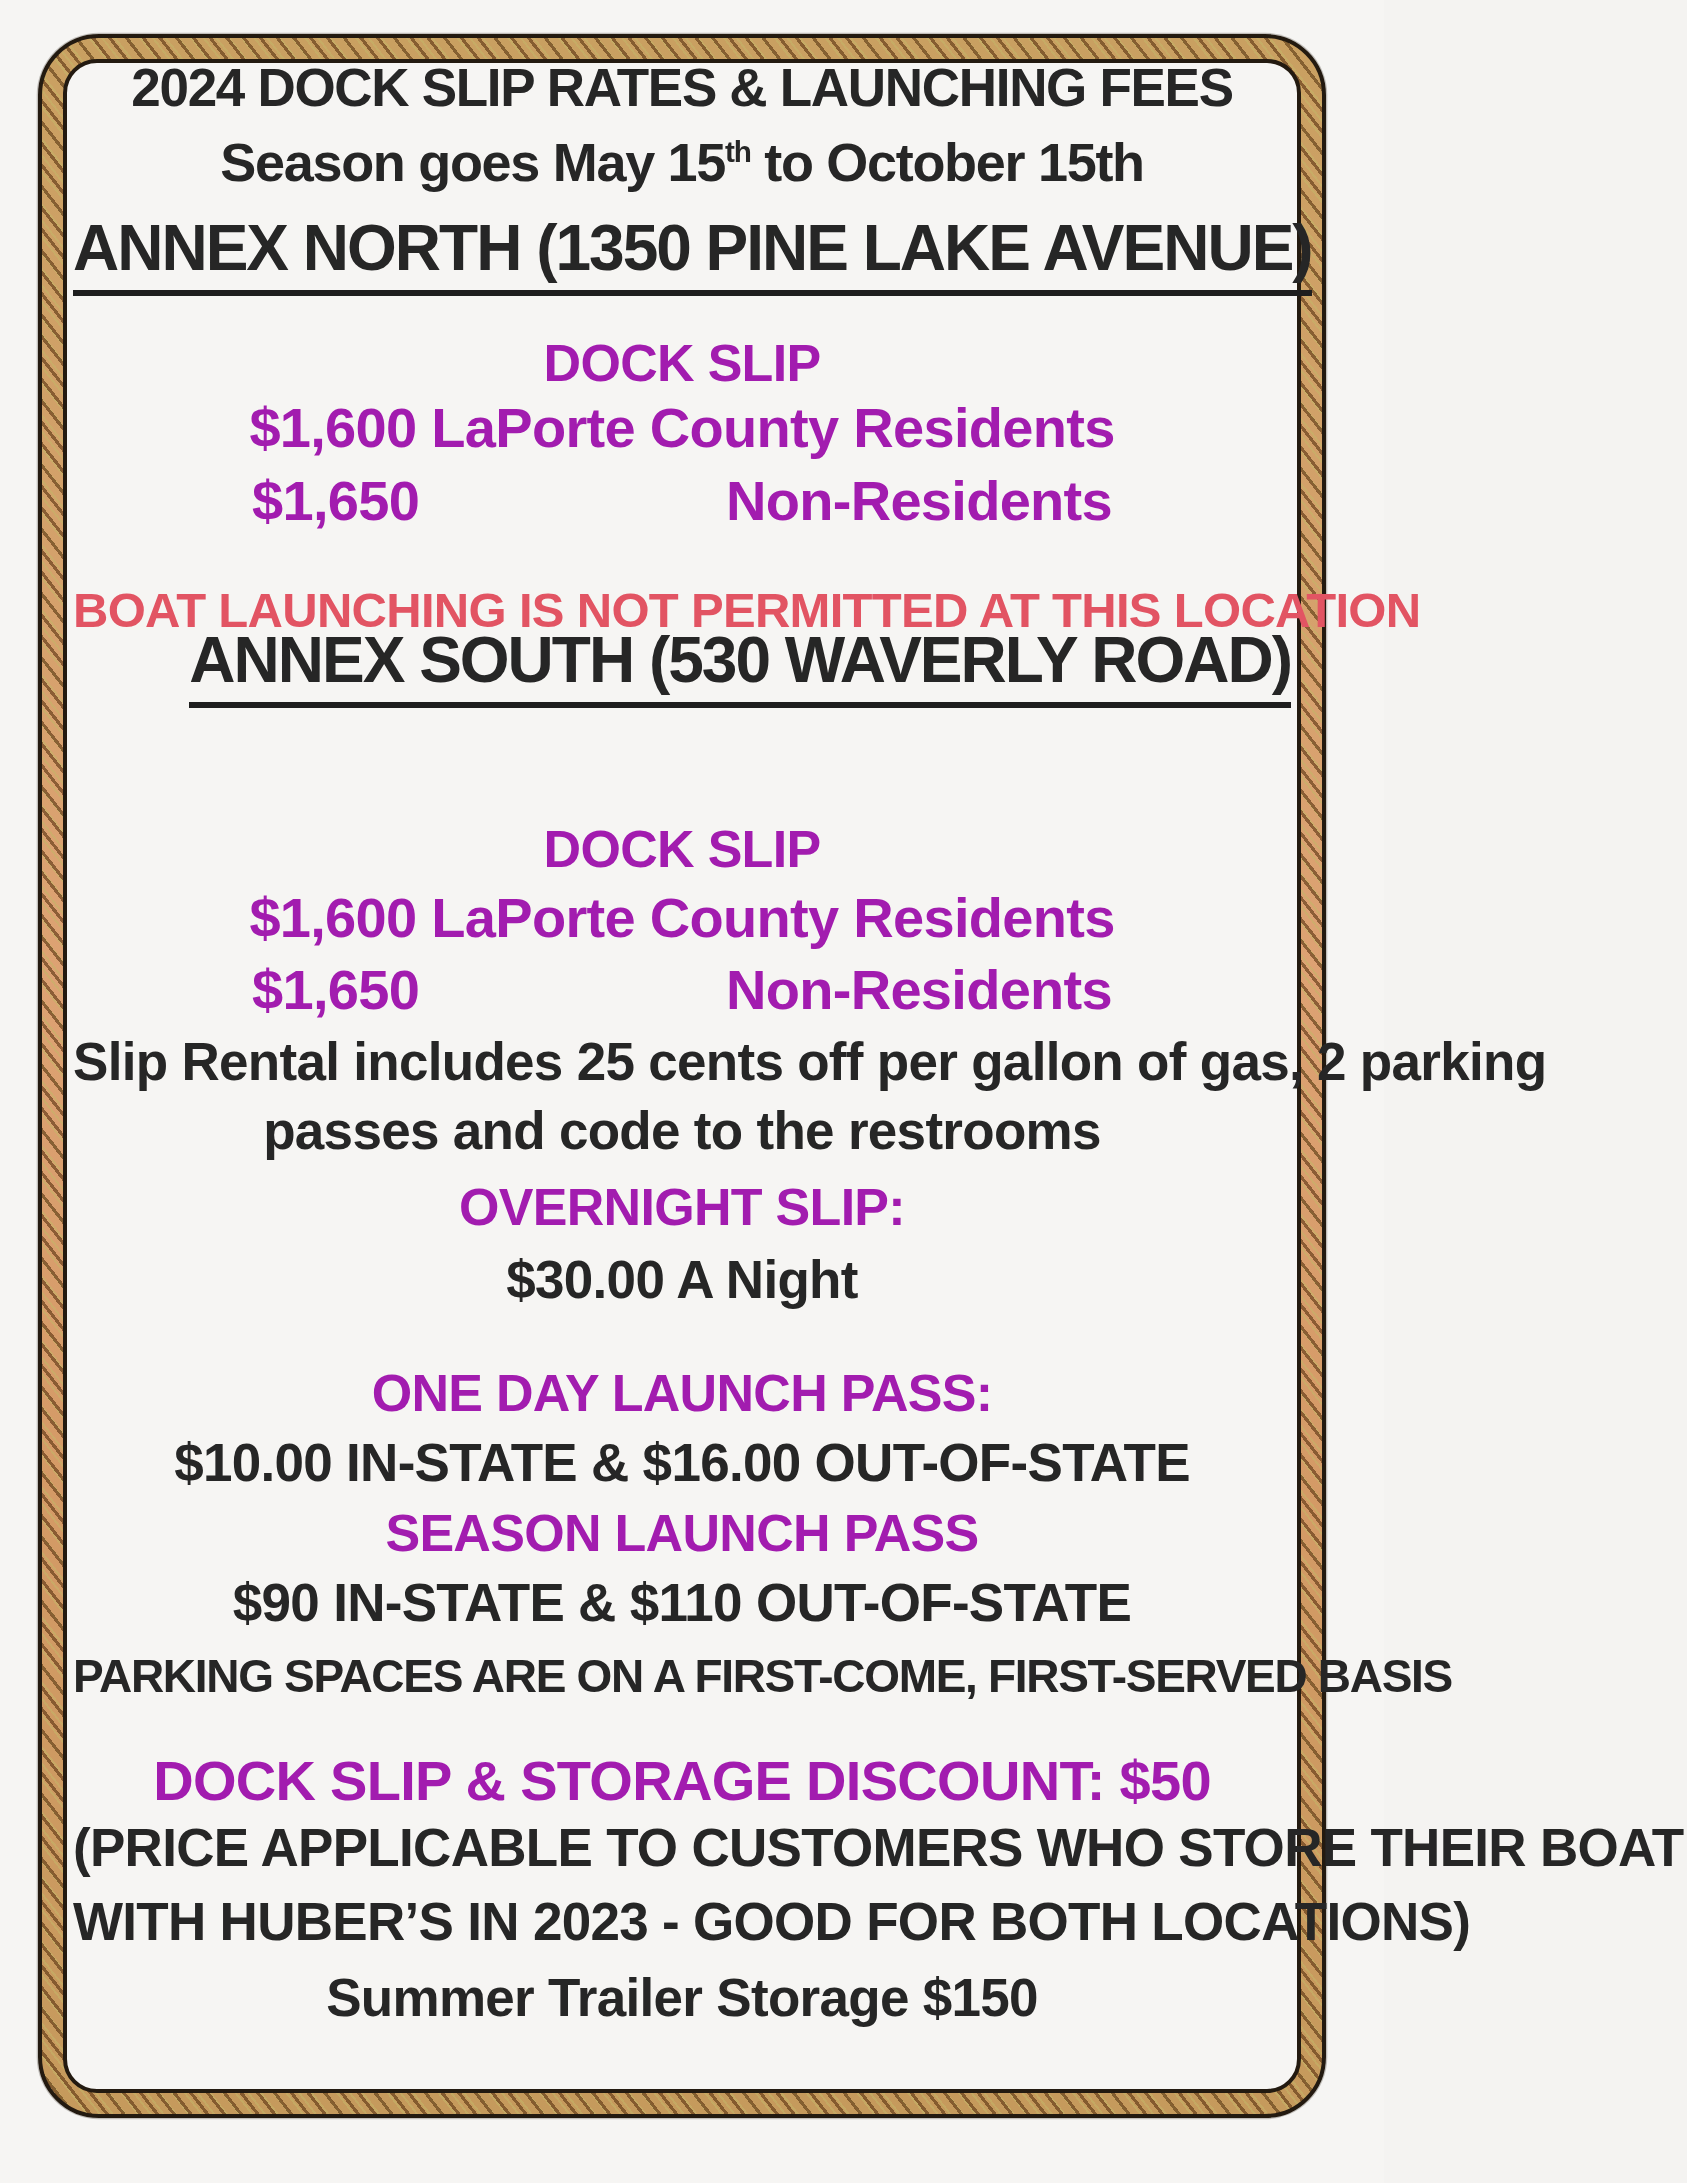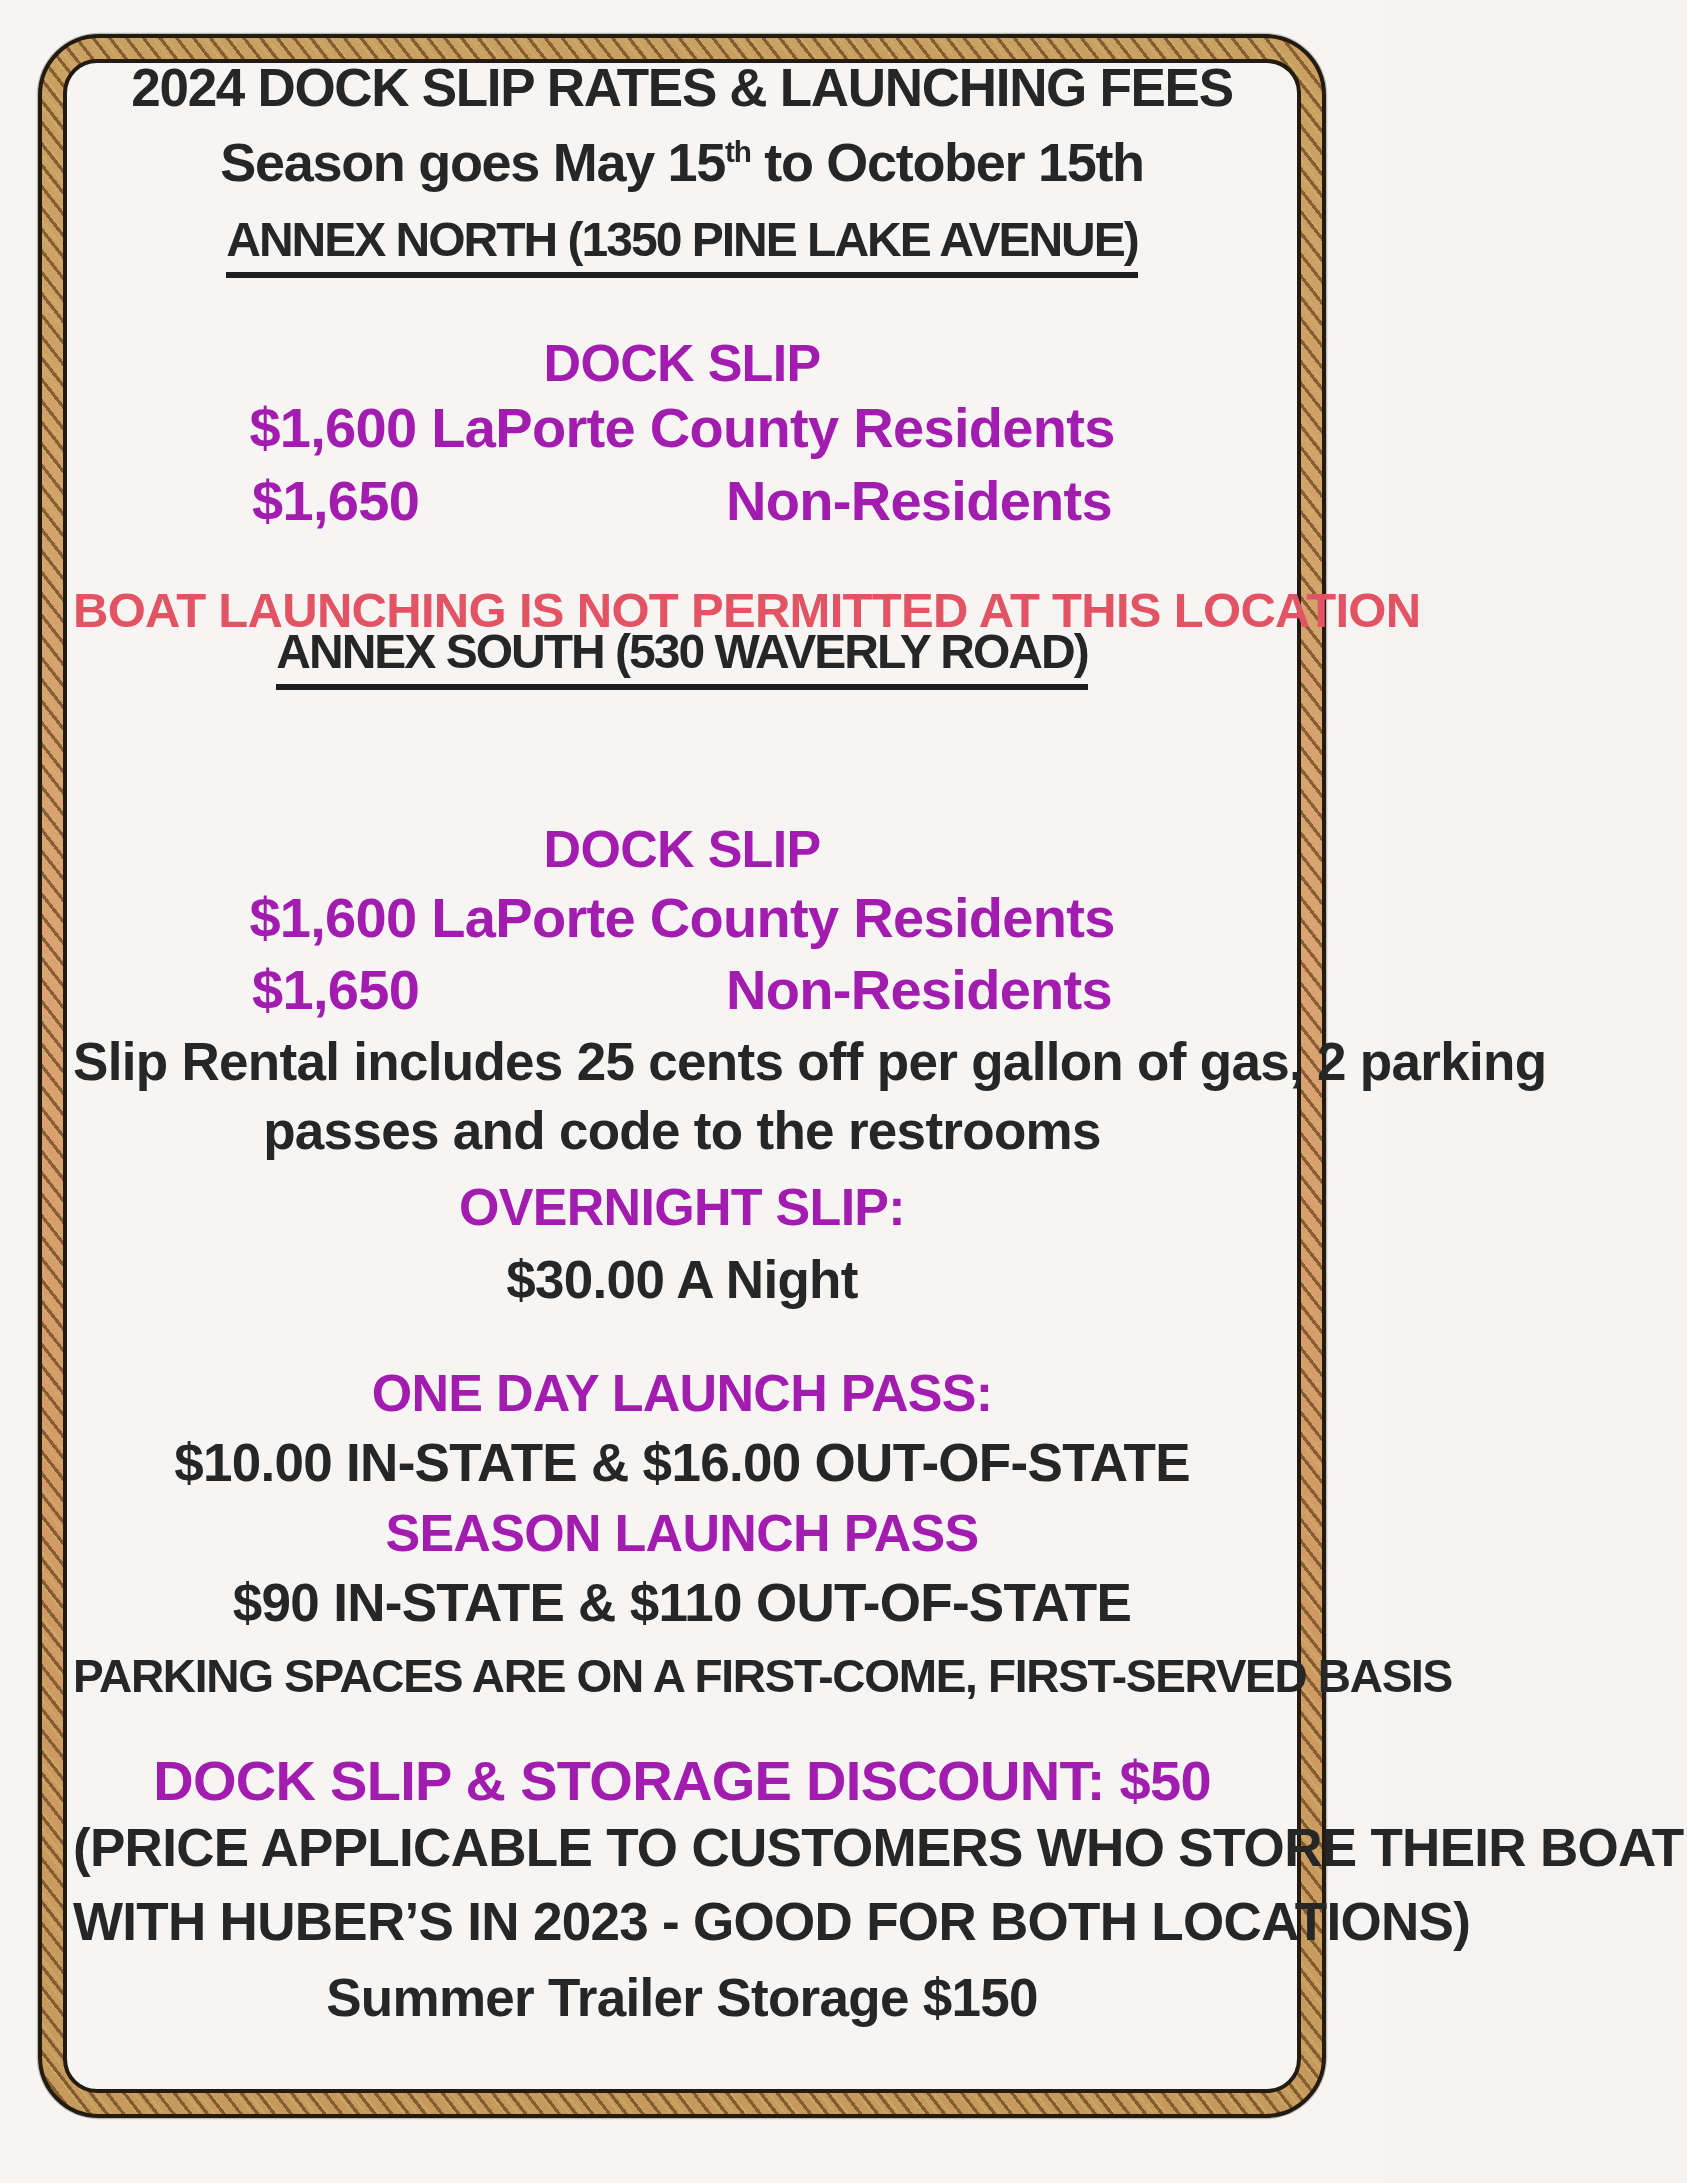--- a/index.html
+++ b/index.html
@@ -70,21 +70,21 @@
     width: 860px;
     margin: 0 auto;
   }
   sup.th {
     font-size: 55%;
     vertical-align: super;
     line-height: 0;
   }
   .sz-title   { font-size: 53px;  letter-spacing: -1.3px; }
   .sz-season  { font-size: 54px;  letter-spacing: -1.3px; }
-  .sz-annex   { font-size: 48px; letter-spacing: -2px; }
+  .sz-annex   { font-size: 64px; letter-spacing: -2px; text-align: right; }
   .sz-sub     { font-size: 52px;  letter-spacing: -0.7px; }
   .sz-price   { font-size: 56px;  letter-spacing: -0.7px; }
   .sz-red     { font-size: 49px;  letter-spacing: -0.7px; }
   .sz-note    { font-size: 53px;  letter-spacing: -0.7px; }
   .sz-reg     { font-size: 53px;  letter-spacing: -0.7px; font-weight: bold; }
   .sz-parking { font-size: 46px;  letter-spacing: -1.3px; }
   .sz-disc    { font-size: 56px;  letter-spacing: -0.7px; }
 </style>
 </head>
 <body>

